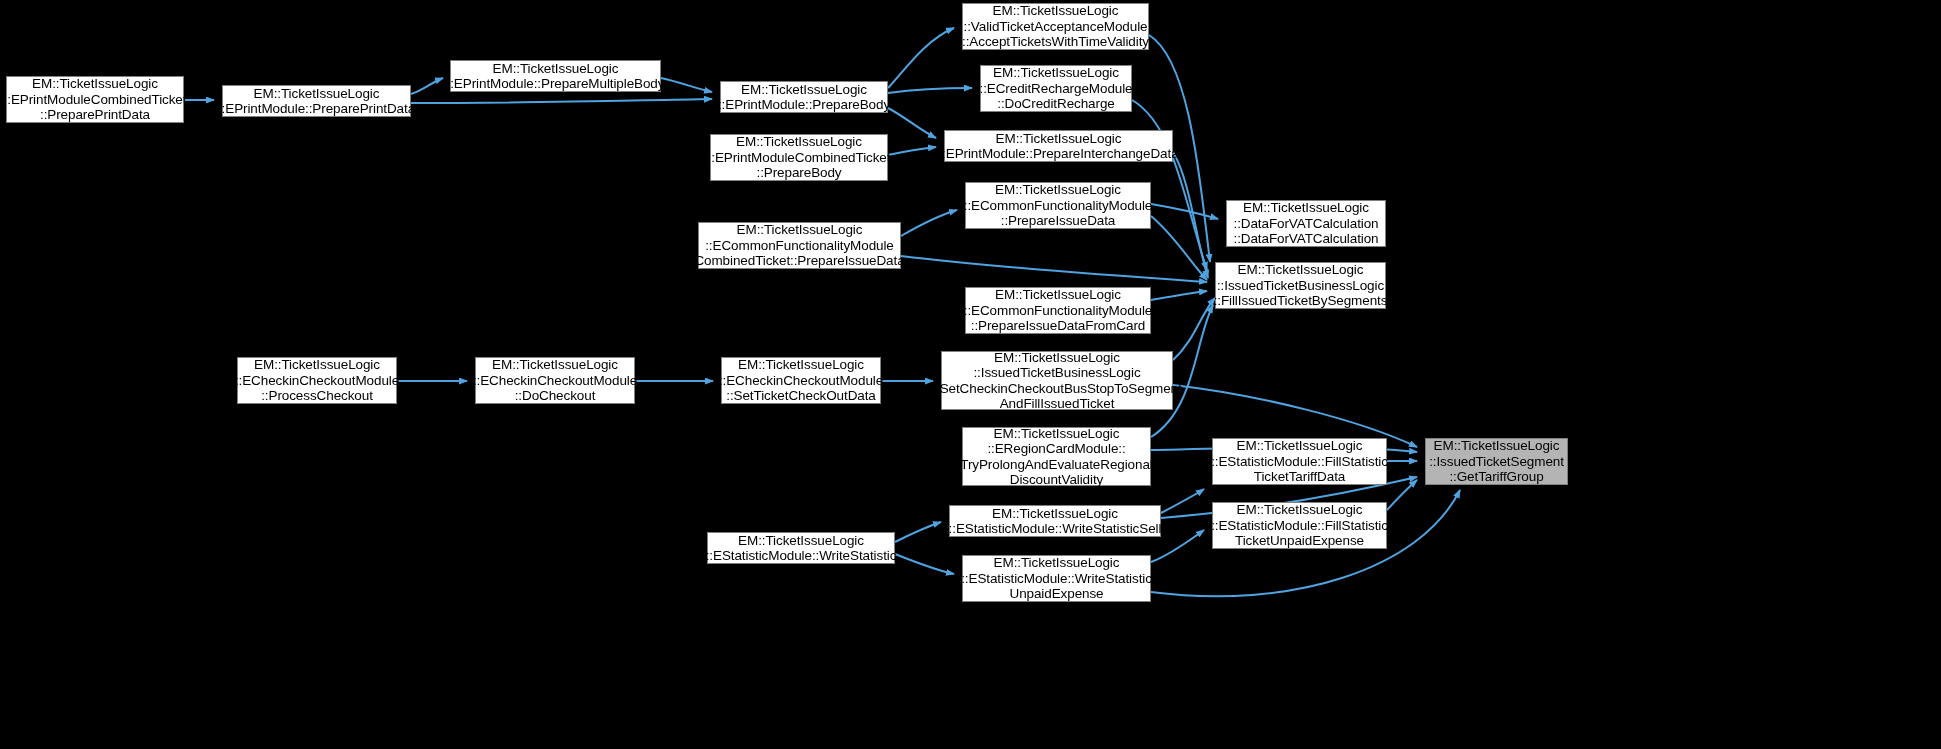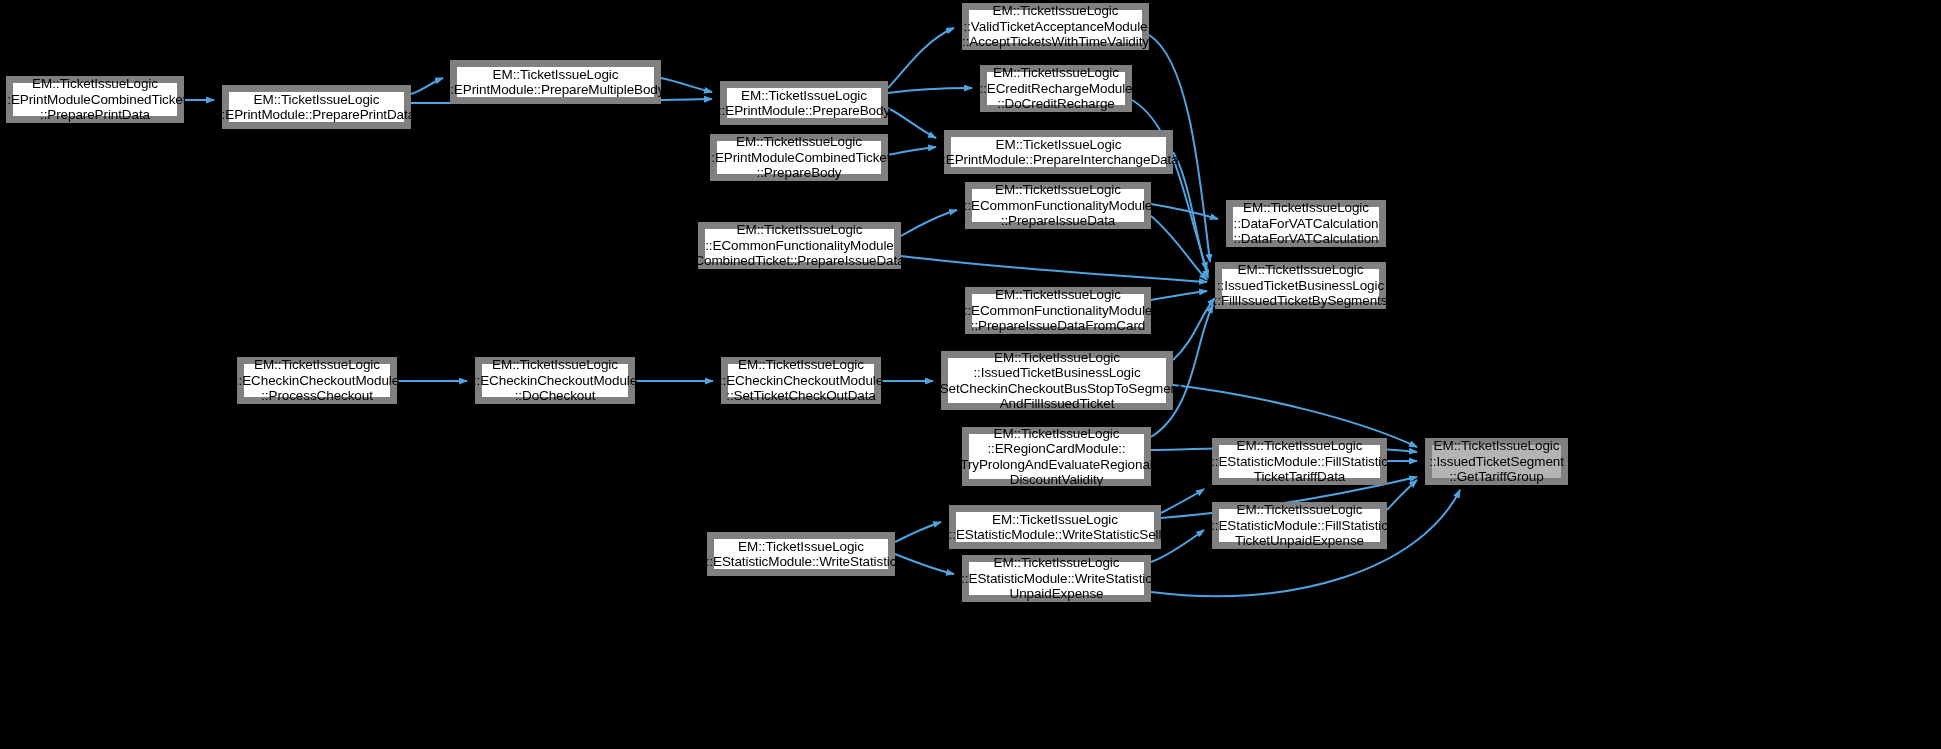--- a/index.html
+++ b/index.html
@@ -19,21 +19,21 @@
     position: absolute;
     left: 0;
     top: 0;
     width: 1941px;
     height: 749px;
   }
   .graph-node {
     position: absolute;
     box-sizing: border-box;
     background: #ffffff;
-    border: 7px solid #ec4899;
+    border: 1px solid #ec4899;
     display: flex;
     align-items: center;
     justify-content: center;
     text-align: center;
     color: #000000;
     font-size: 13.5px;
     line-height: 15.5px;
     letter-spacing: -0.1px;
     white-space: pre-line;
     padding: 15px 4px;

